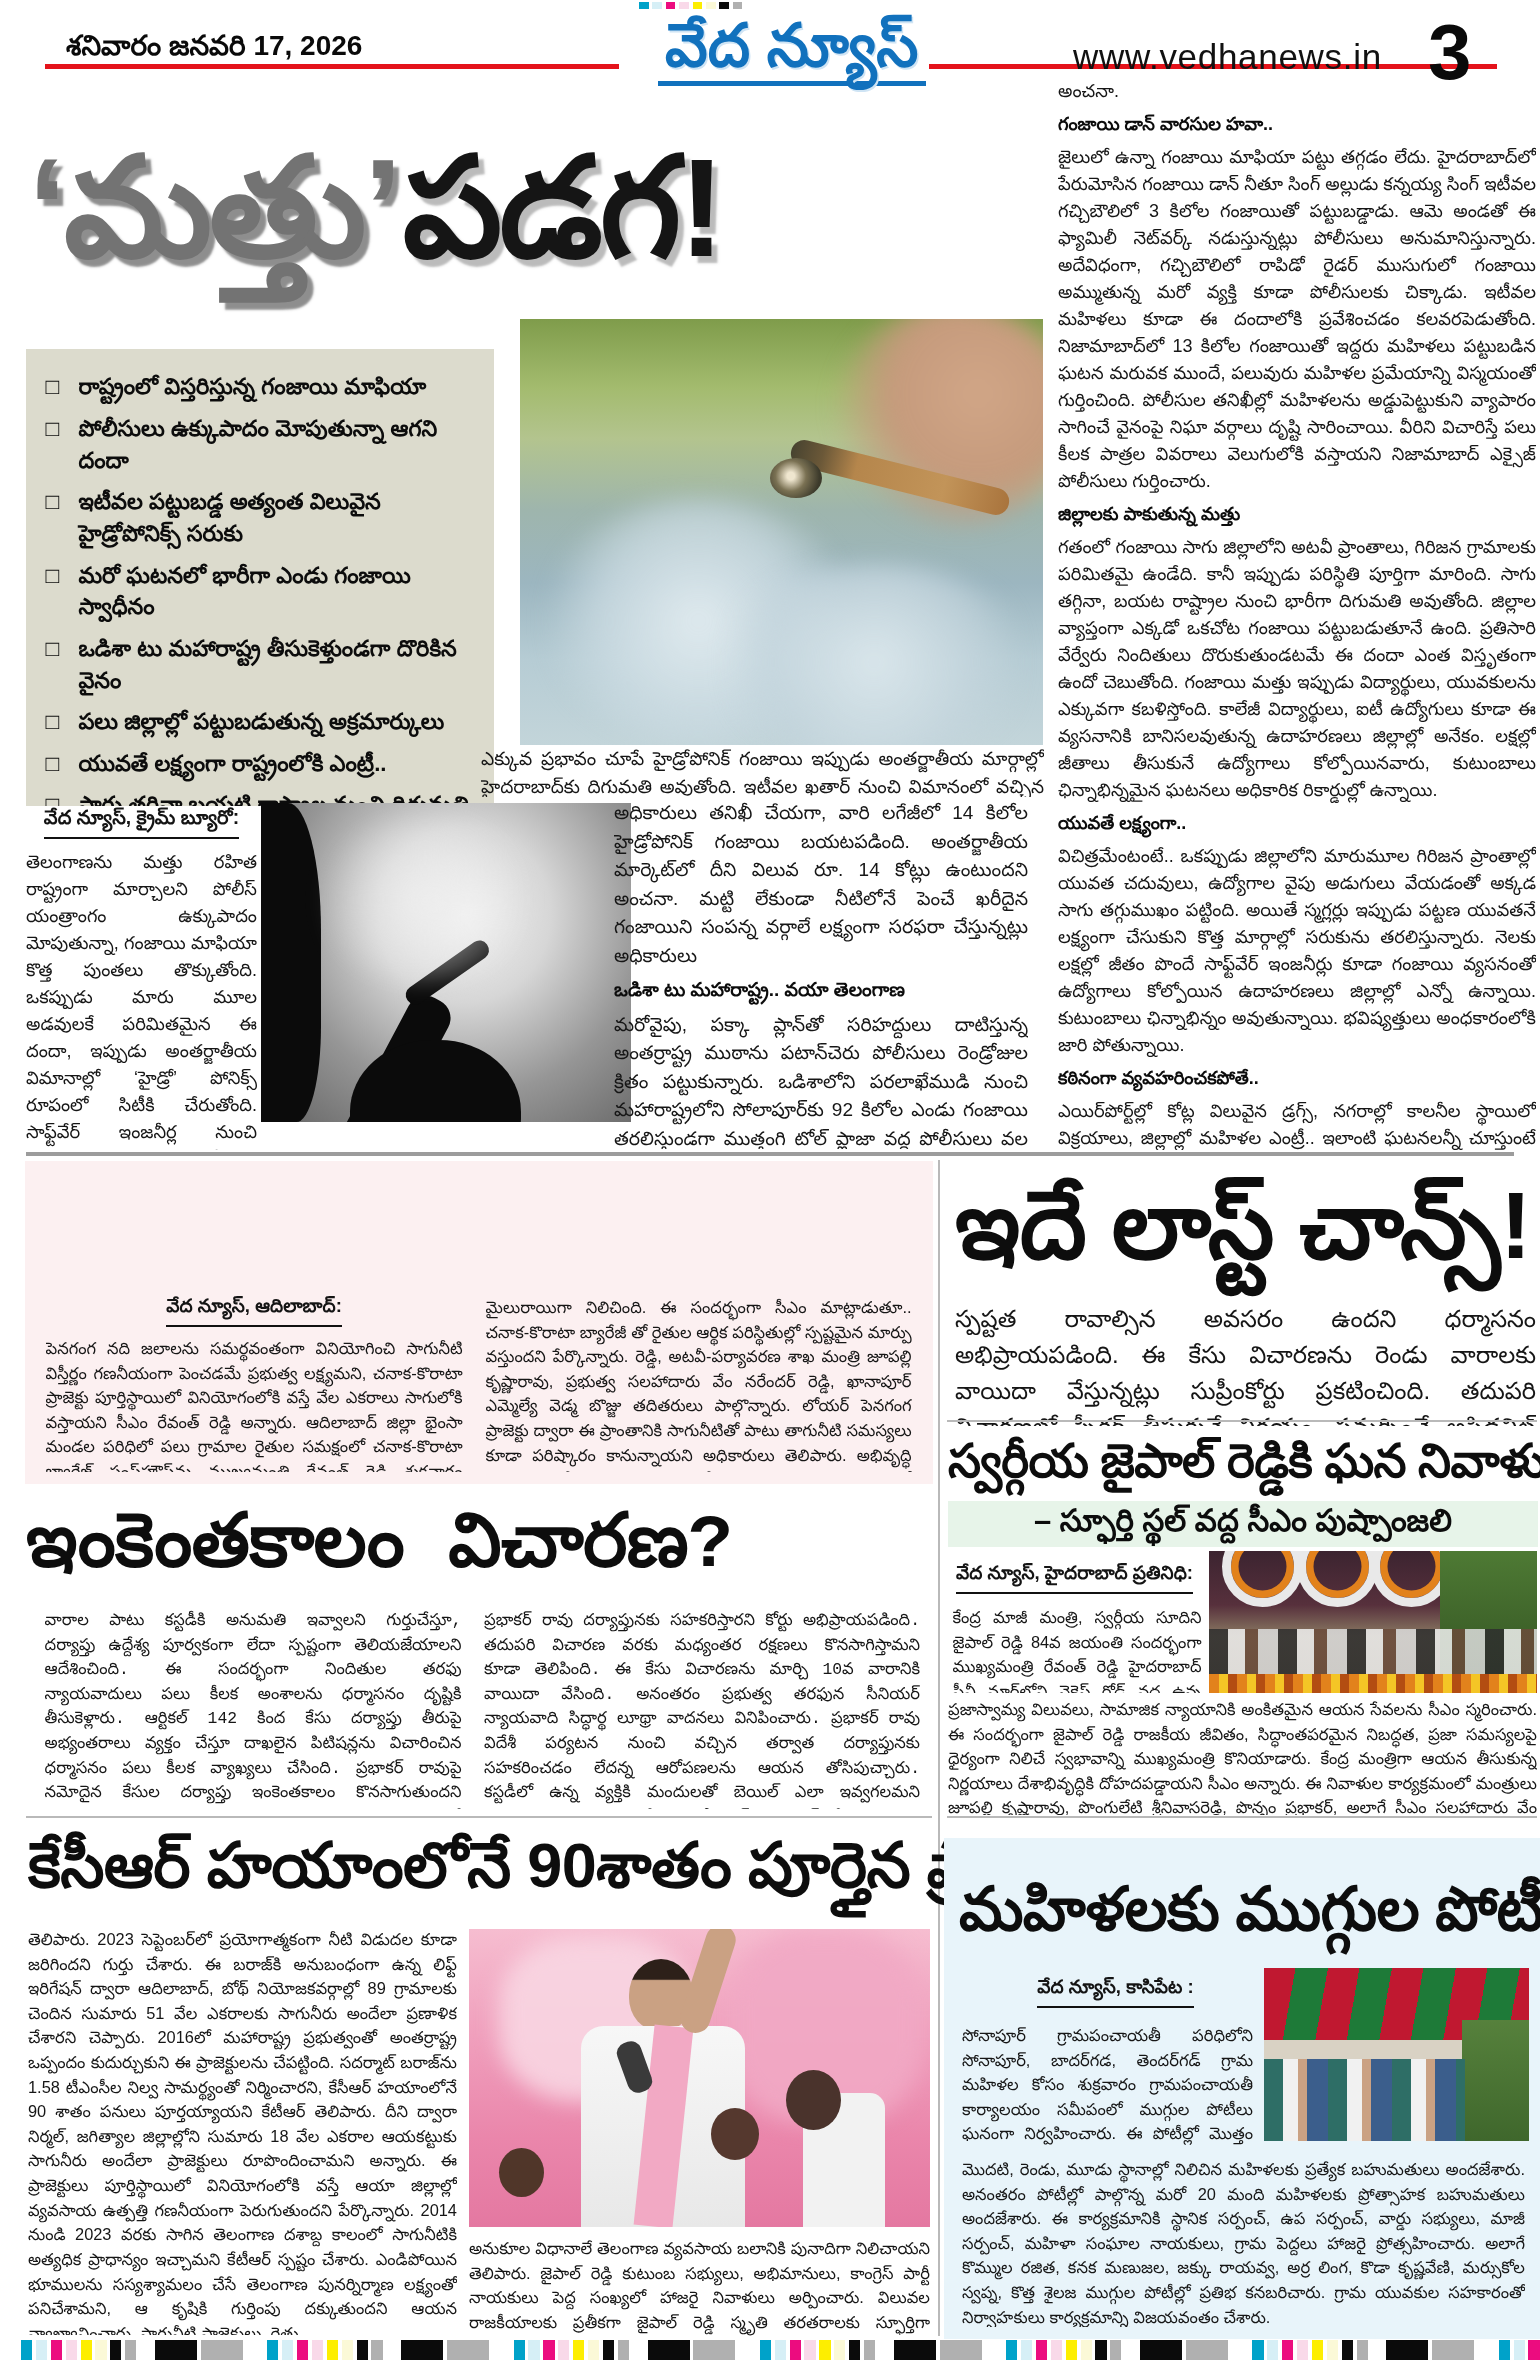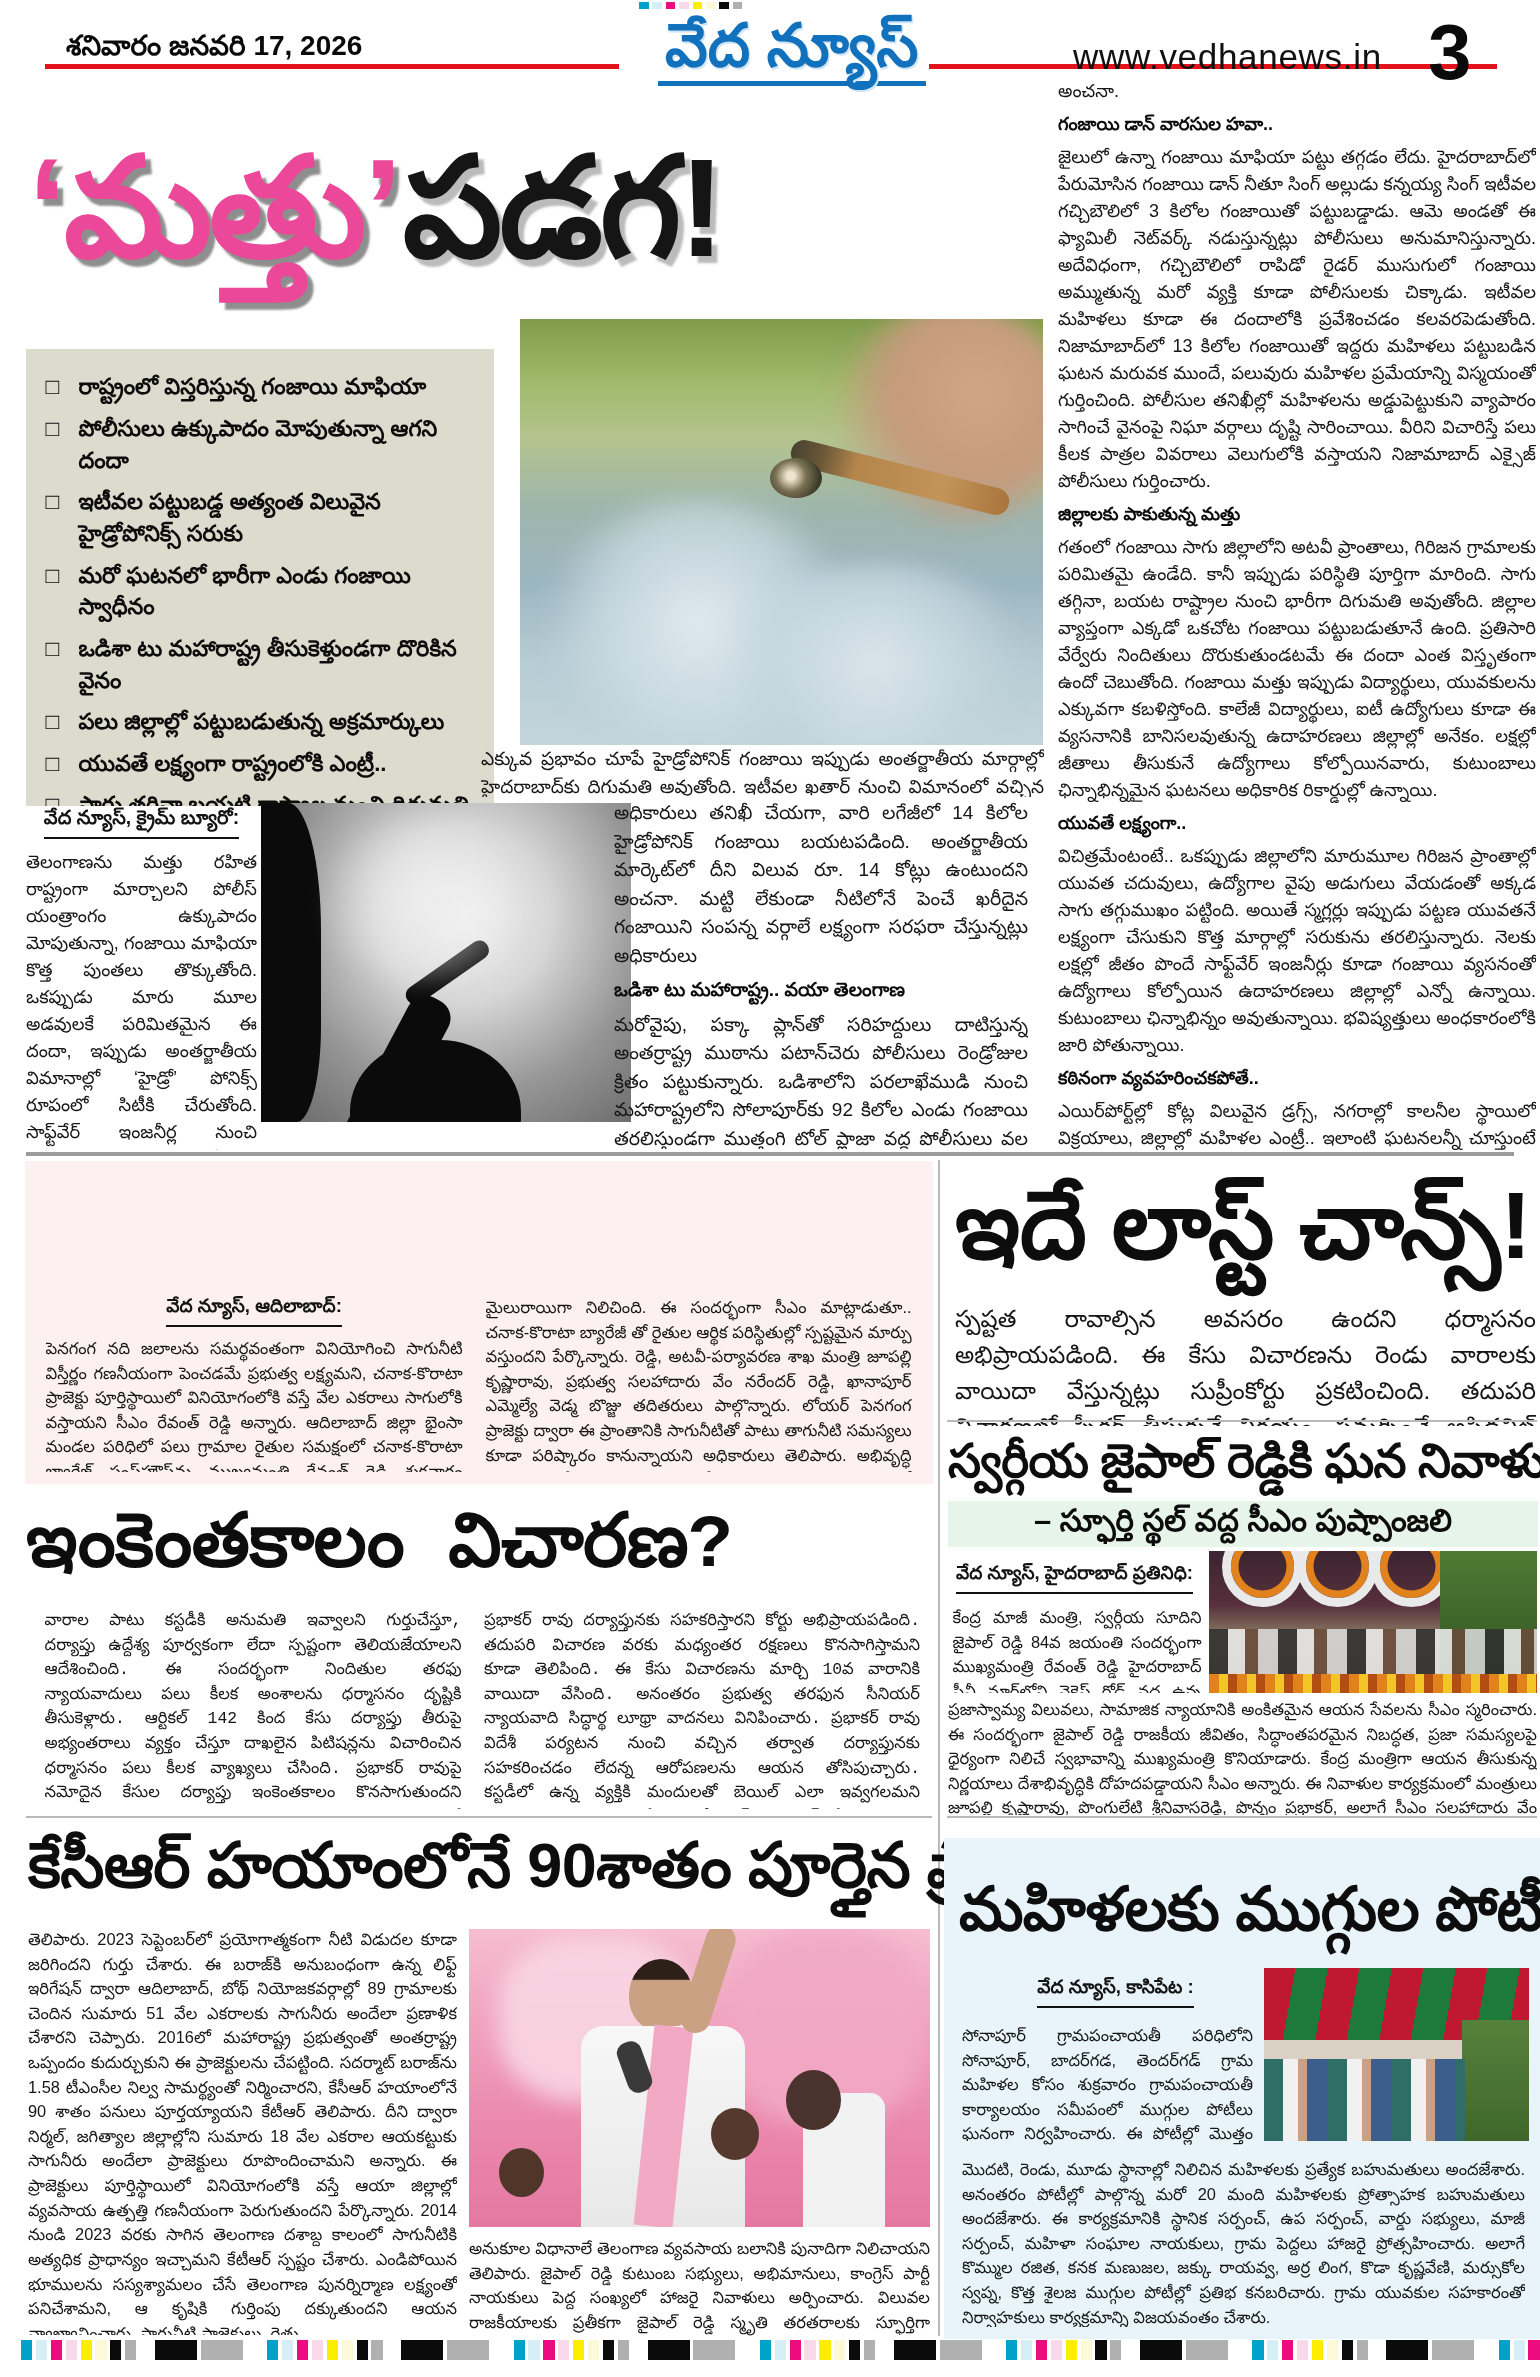--- a/index.html
+++ b/index.html
@@ -16,21 +16,21 @@
   .rule{background:#e4131b;}
   .grule{background:#9c9c9c;}
   .vrule{background:#b9b9b9;}
   
   .date{font-size:28px;font-weight:bold;color:#0a0a0a;}
   .logo{font-size:60px;font-weight:800;color:#1171bd;border-bottom:5.2px solid #1171bd;
         padding:0 7.5px 1.5px 7.5px;text-shadow:1.5px 1.5px 0 #cfe4f4;}
   .site{font-size:35px;color:#111;letter-spacing:0.7px;}
   .pageno{font-size:78px;font-weight:bold;color:#0a0a0a;line-height:1;}
   
-  .lead-red{font-size:140px;font-weight:800;color:#ec4899;letter-spacing:-3px;
+  .lead-red{font-size:140px;font-weight:800;color:#737373;letter-spacing:-3px;
             text-shadow:6px 6.7px 2.2px rgba(50,50,50,.55);line-height:1;margin-top:42px;}
   .lead-black{font-size:140px;font-weight:800;color:#151515;letter-spacing:-3px;
             text-shadow:6px 6.7px 2.2px rgba(120,120,120,.5);line-height:1;}
   
   .checklist{background:#dcdbcd;padding:22.4px 18px 13.4px 19.4px;}
   .chk{display:flex;align-items:flex-start;font-size:22.4px;font-weight:bold;color:#0c0c0c;
        line-height:1.42;margin-bottom:9.7px;}
   .chk .box{flex:0 0 33px;font-size:22.4px;font-weight:normal;}
   
   .pinkbox{background:#fcf0f1;}

